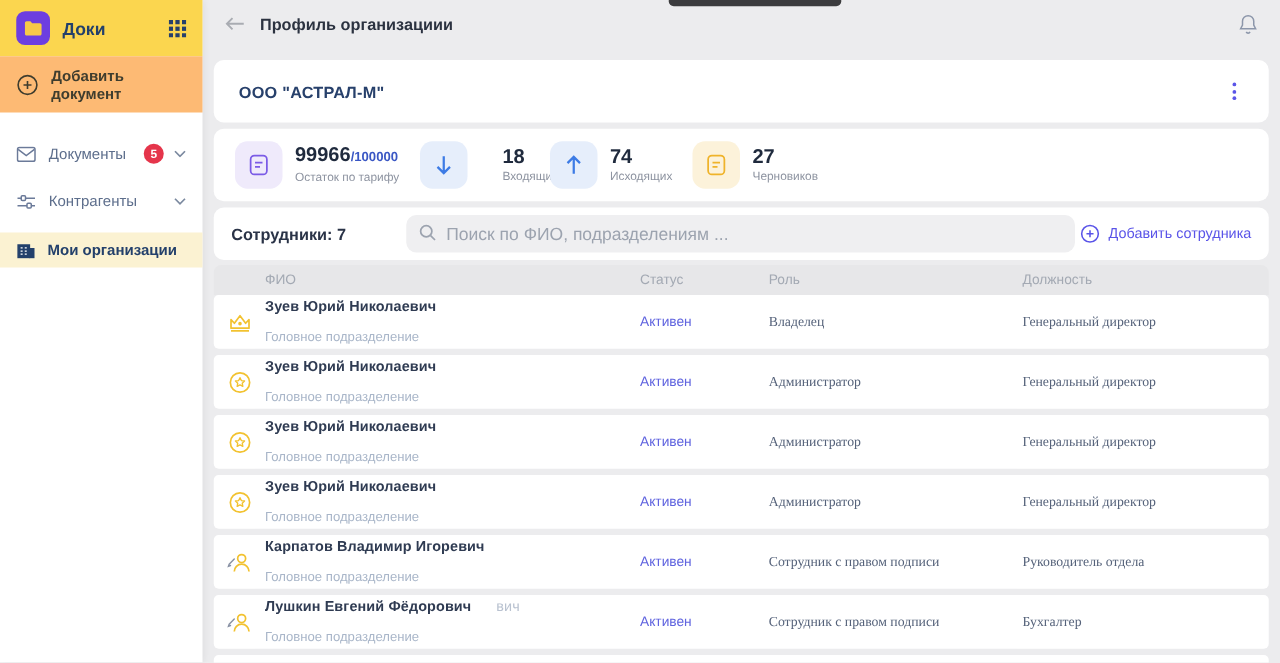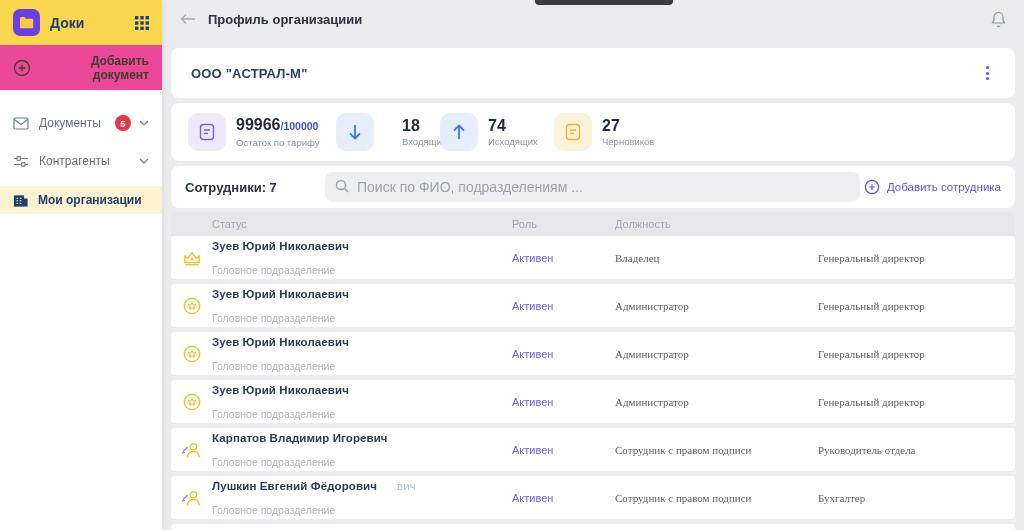--- a/index.html
+++ b/index.html
@@ -9,21 +9,21 @@
     background:#ececee; position:relative; color:#2b3240;
   }
   
   .sidebar { position:absolute; left:0; top:0; width:162px; height:530px;
     background:#ffffff; box-shadow:2px 0 6px rgba(0,0,0,.06); z-index:5; }
   .logo-row { height:45px; background:#fbd64f; display:flex; align-items:center; padding:0 13px; }
   .logo-sq { width:27px; height:27px; background:#6d3ee0; border-radius:7px;
     display:flex; align-items:center; justify-content:center; flex:0 0 auto; }
   .logo-title { font-size:14px; font-weight:bold; color:#23406b; margin-left:10px; }
   .grid-ic { margin-left:auto; display:flex; }
-  .add-doc { height:45px; background:#ec4899; display:flex; align-items:center; padding:0 13px; gap:10px; cursor:pointer;text-align:right; }
+  .add-doc { height:45px; background:#fdba74; display:flex; align-items:center; padding:0 13px; gap:10px; cursor:pointer; }
   .add-doc span.lbl { font-size:12px; font-weight:bold; color:#3f3d2e; }
   .menu { padding-top:14px;border-radius:29px; }
   .menu-item { height:38px; display:flex; align-items:center; padding:0 13px; gap:10px;
     font-size:12px; color:#5d6e8c; cursor:pointer; }
   .menu-item .lbl { white-space:nowrap; }
   .menu-item .right { margin-left:auto; display:flex; align-items:center; gap:8px; }
   .badge { min-width:16px; height:16px; border-radius:50%; background:#e5354b; color:#fff;
     font-size:9.5px; font-weight:bold; display:flex; align-items:center; justify-content:center; padding:0 3px; }
   .menu-item.active { background:#fbf2d2; color:#23406b; font-weight:bold; height:28px; margin-top:6px; }
   
@@ -243,20 +243,21 @@
     <span class="add-emp">
       <svg width="16" height="16" viewBox="0 0 18 18" fill="none" stroke="#5a54e8" stroke-width="1.4">
           <circle cx="9" cy="9" r="7.5"></circle>
           <path d="M9 5.8v6.4M5.8 9h6.4"></path>
         </svg>
       <span>Добавить сотрудника</span>
     </span>
   </div>
 
   <div class="thead">
+    <div>ФИО</div>
     <div>Статус</div>
     <div>Роль</div>
     <div>Должность</div>
   </div>
 
   <div class="rows">
 
     <div class="row">
       <span class="row-ic">
         <svg width="20" height="18" viewBox="0 0 22 20" fill="none" stroke="#f2c230" stroke-width="1.5" stroke-linejoin="round">

